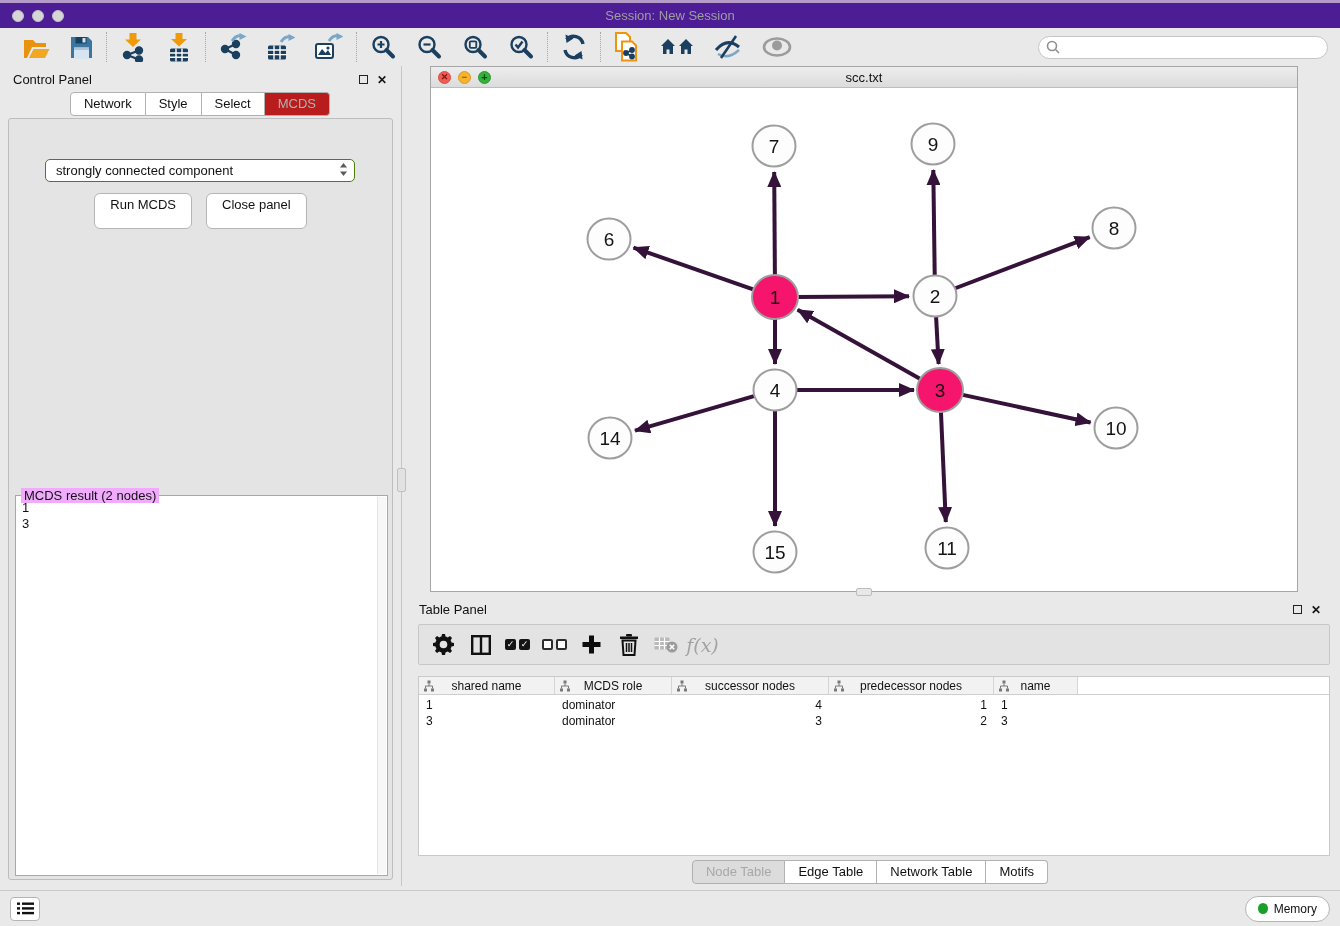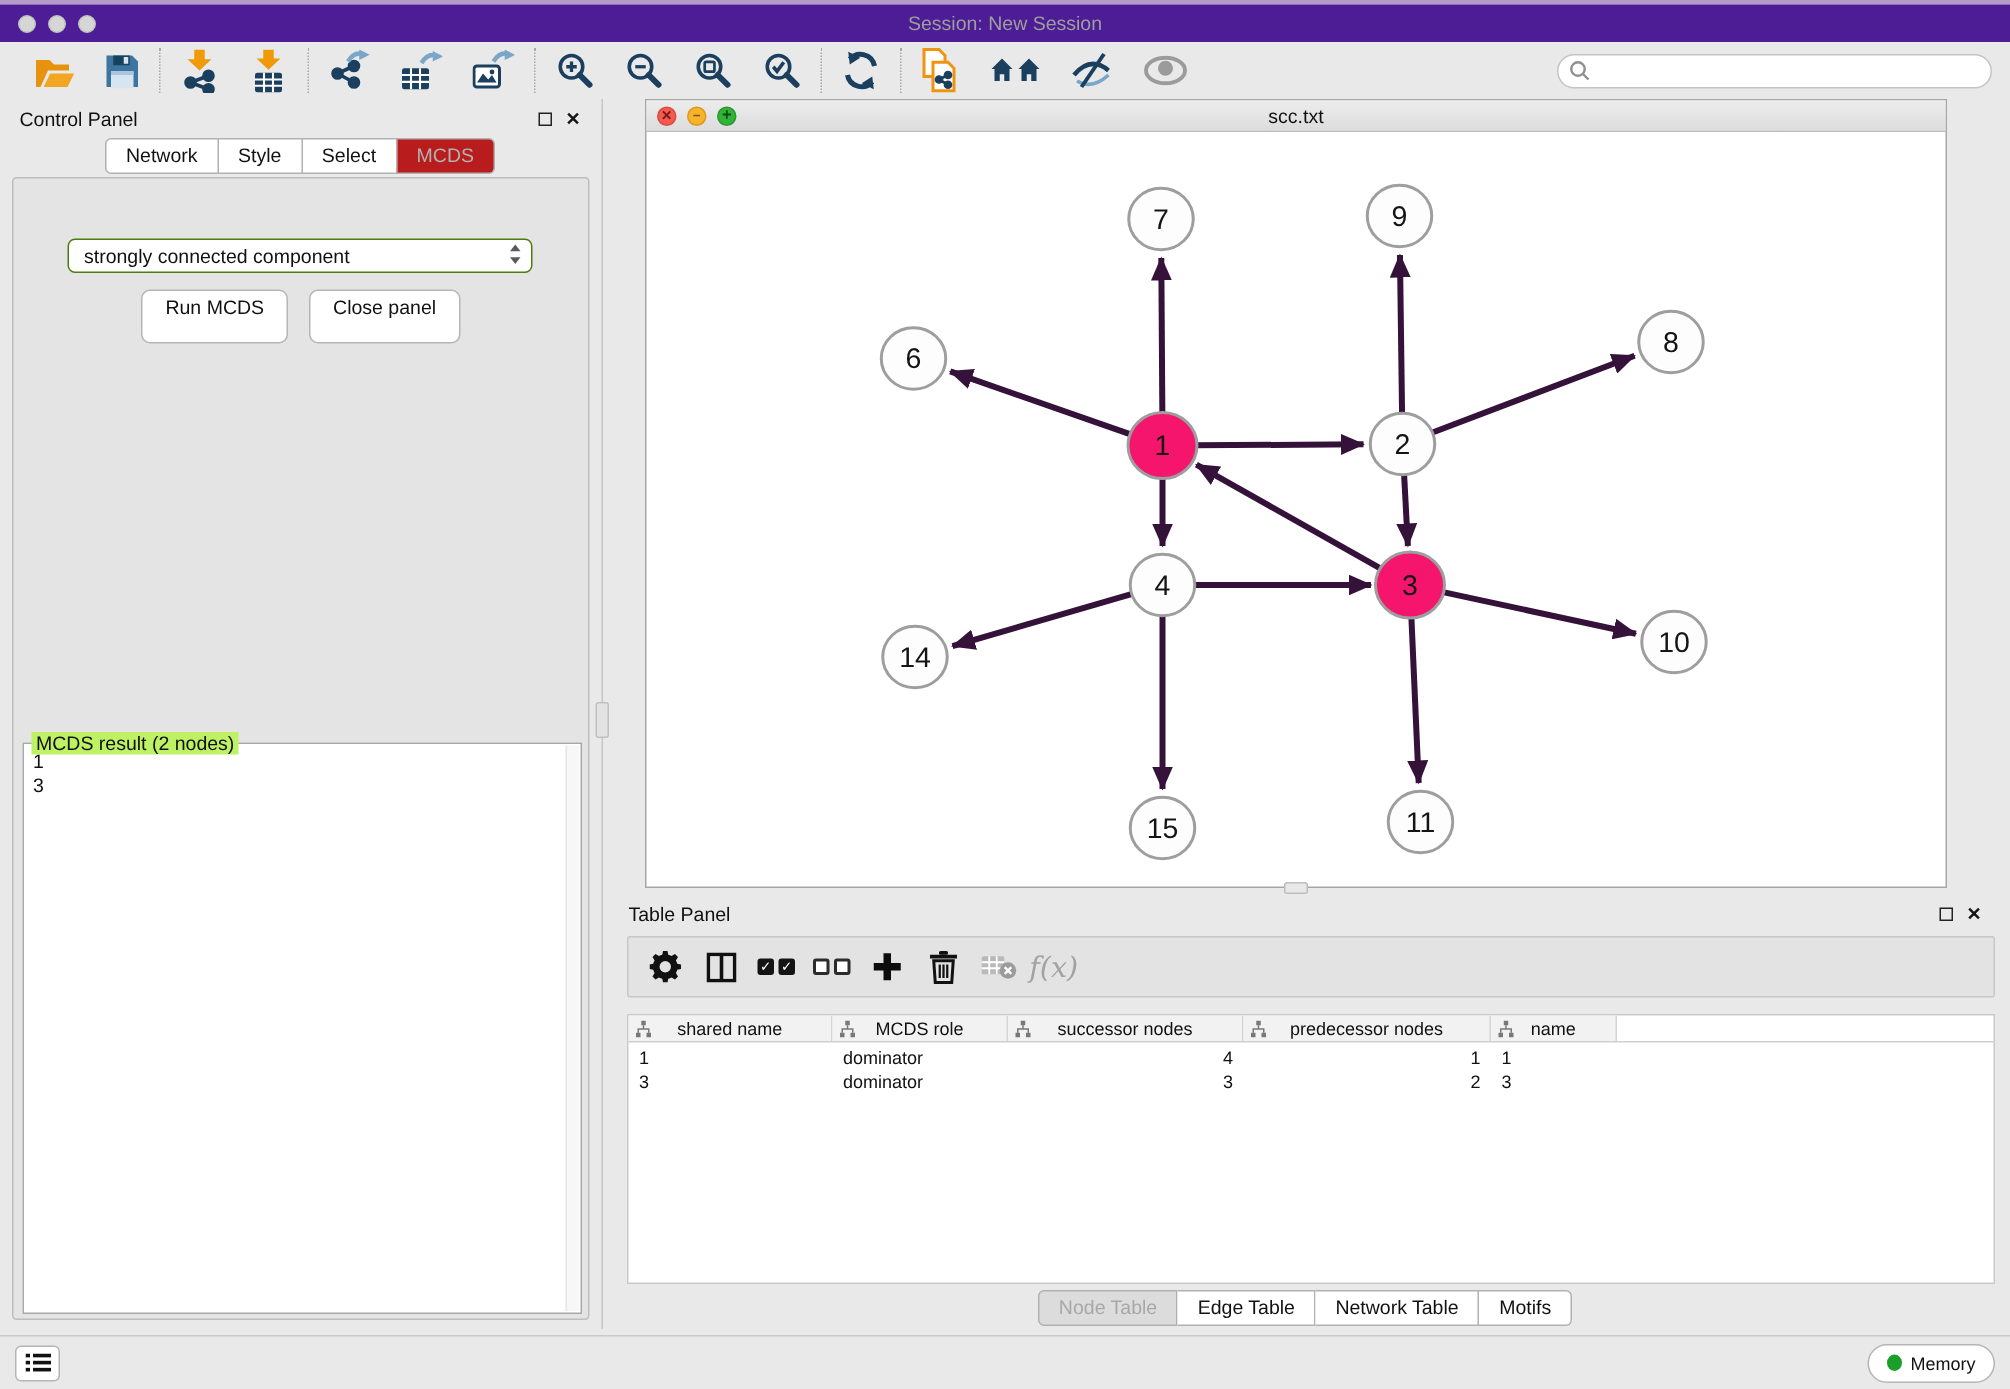--- a/index.html
+++ b/index.html
@@ -34,21 +34,21 @@
   .seg-tab:first-child { border-left:1px solid #b1b1b1; border-radius:4px 0 0 4px; }
   .seg-tab:last-child { border-radius:0 4px 4px 0; }
   .seg-tab.selected { background:#b91c1c; color:#b2b2b2; }
   .cp-inner { position:absolute; left:8px; top:52px; right:7px; bottom:6px; background:#e4e4e4; border:1px solid #bdbdbd; border-radius:3px; }
   .opt-label { margin-top:24px; text-align:center; font-size:13px; }
   .dropdown { position:absolute; left:36px; right:37px; top:40px; height:23px; background:#fff; border:1px solid #4d7c0f; border-radius:5px; display:flex; align-items:center; padding:0 6px 0 10px; font-size:13px; }
   .dropdown-value { flex:1; }
   .btn-row { position:absolute; top:74px; left:0; right:0; display:flex; justify-content:center; gap:14px; }
   .btn { background:#fff; border:1px solid #b5b5b5; border-radius:6px; font-size:13px; padding:3px 15px 16px; color:#111; cursor:default; }
   .result-box { position:absolute; left:6px; top:376px; width:373px; height:381px; border:1px solid #a8a8a8; background:#fff; }
-  .result-legend { position:absolute; top:-8px; left:5px; background:#bef264; padding:0 3px; font-size:13px; }
+  .result-legend { position:absolute; top:-8px; left:5px; background:#f0abfc; padding:0 3px; font-size:13px; }
   .result-scroll { position:absolute; top:1px; bottom:1px; right:1px; width:9px; background:#f7f7f7; border-left:1px solid #e4e4e4; }
   .result-list { padding-top:4px; }
   .result-item { font-size:13px; line-height:16px; padding-left:6px; }
 
   .v-split { position:absolute; left:401px; top:66px; width:1px; height:820px; background:#c6c6c6; }
   .v-handle { position:absolute; left:397px; top:468px; width:9px; height:24px; background:#e2e2e2; border:1px solid #c0c0c0; border-radius:2px; }
 
   
   .network-window { position:absolute; left:406px; top:66px; width:868px; height:526px; background:#ffffff; border:1px solid #a6a6a6;margin-left:24px; }
   .nw-titlebar { height:21px; background:linear-gradient(#ededed,#dcdcdc); border-bottom:1px solid #bdbdbd; display:flex; align-items:center; padding:0 7px; position:relative; }

